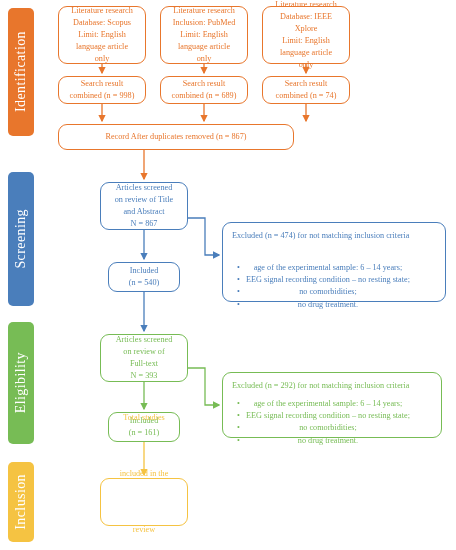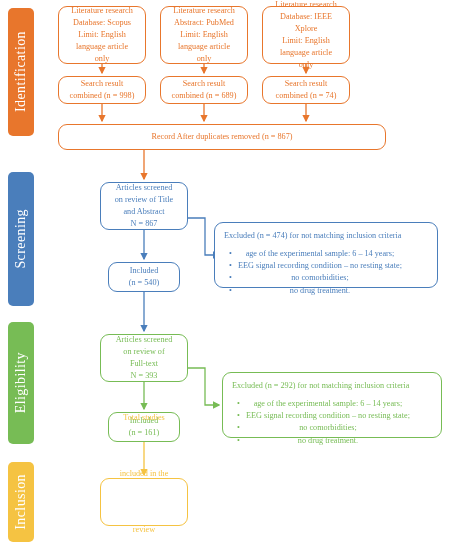--- a/index.html
+++ b/index.html
@@ -100,25 +100,25 @@
 
   
   #box-db-scopus  { left: 58px;  top: 6px;   width: 88px; height: 58px; }
   #box-db-pubmed  { left: 160px; top: 6px;   width: 88px; height: 58px; }
   #box-db-ieee    { left: 262px; top: 6px;   width: 88px; height: 58px; }
 
   #box-result-scopus { left: 58px;  top: 76px; width: 88px; height: 28px; }
   #box-result-pubmed { left: 160px; top: 76px; width: 88px; height: 28px; }
   #box-result-ieee   { left: 262px; top: 76px; width: 88px; height: 28px; }
 
-  #box-duplicates { left: 58px; top: 124px; width: 328px; height: 26px; }
+  #box-duplicates { left: 58px; top: 124px; width: 236px; height: 26px; }
 
   
   #box-screen-title { left: 100px; top: 182px; width: 88px; height: 48px; }
-  #box-excluded-1   { left: 214px; top: 222px; width: 224px; height: 66px; }
+  #box-excluded-1   { left: 222px; top: 222px; width: 224px; height: 80px; gap: 14px; }
   #box-included-1   { left: 108px; top: 262px; width: 72px; height: 30px; }
 
   
   #box-screen-full  { left: 100px; top: 334px; width: 88px; height: 48px; }
   #box-excluded-2   { left: 222px; top: 372px; width: 220px; height: 66px; }
   #box-included-2   { left: 108px; top: 412px; width: 72px; height: 30px; }
 
   
   #box-total { left: 100px; top: 478px; width: 88px; height: 48px; }
 
@@ -193,21 +193,21 @@
   <div class="node" id="box-db-scopus">
     <span class="line">Literature research</span>
     <span class="line">Database: Scopus</span>
     <span class="line">Limit: English</span>
     <span class="line">language article</span>
     <span class="line">only</span>
   </div>
 
   <div class="node" id="box-db-pubmed">
     <span class="line">Literature research</span>
-    <span class="line">Abstract: PubMed</span>
+    <span class="line">Inclusion: PubMed</span>
     <span class="line">Limit: English</span>
     <span class="line">language article</span>
     <span class="line">only</span>
   </div>
 
   <div class="node" id="box-db-ieee">
     <span class="line">Literature research</span>
     <span class="line">Database: IEEE</span>
     <span class="line">Xplore</span>
     <span class="line">Limit: English</span>

